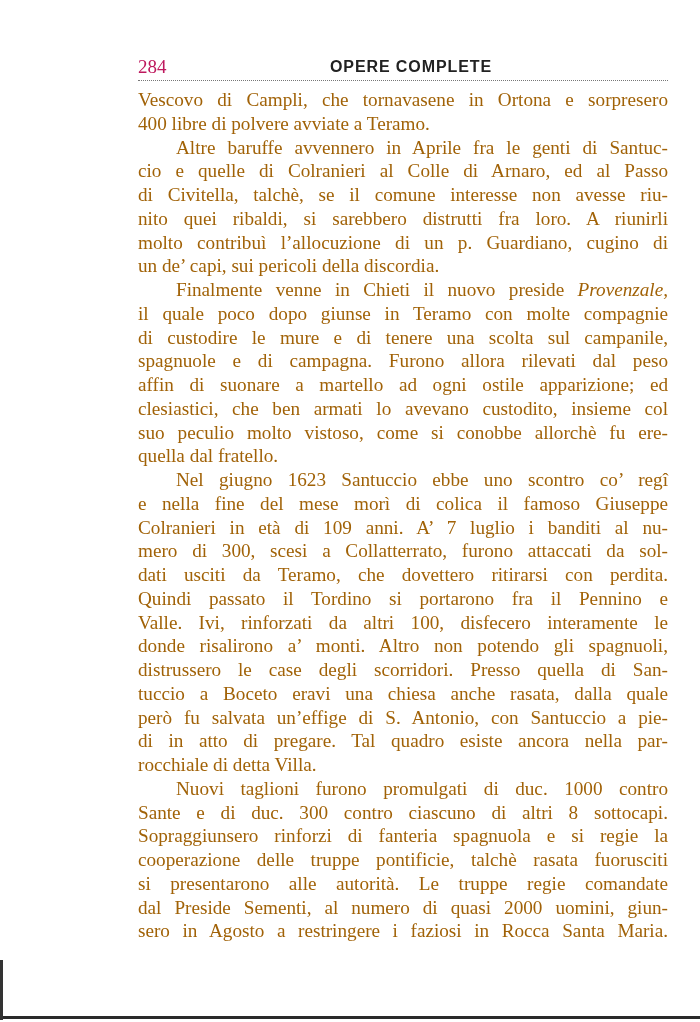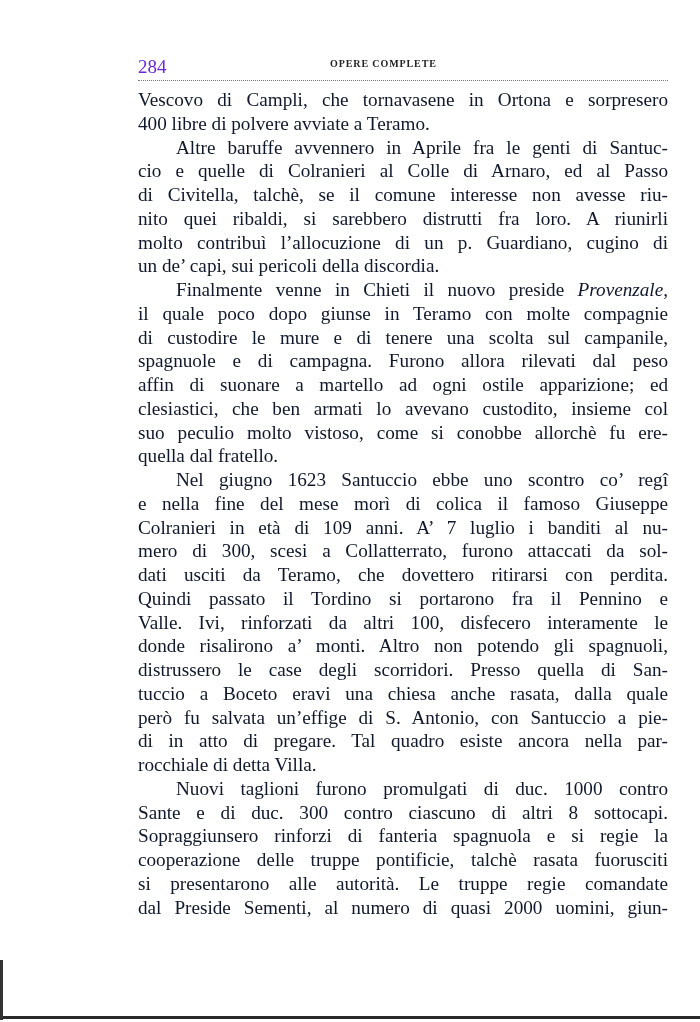--- a/index.html
+++ b/index.html
@@ -26,49 +26,49 @@
       top: 54px;
       width: 530px;
       height: 22px;
     }
     .page-number {
       position: absolute;
       left: 0;
       top: 2px;
       font-family: "Liberation Serif", serif;
       font-size: 19px;
-      color: #6d28d9;
+      color: #be185d;
     }
     .running-title {
       position: absolute;
       left: 192px;
       top: 4px;
-      font-family: Liberation Serif, serif;
-      font-size: 10px;
+      font-family: Liberation Sans, sans-serif;
+      font-size: 16px;
       letter-spacing: 0.9px;
       font-weight: bold;
       color: #222;
     }
     .head-rule {
       position: absolute;
       left: 138px;
       top: 80px;
       width: 530px;
       height: 0;
       border-top: 1px dotted #777;
     }
     .body-text {
       position: absolute;
       left: 138px;
       top: 88px;
       width: 530px;
       font-family: "Liberation Serif", serif;
       font-size: 19.2px;
       line-height: 23.75px;
-      color: #0f172a;
+      color: #a16207;
     }
     .line {
       display: block;
       white-space: nowrap;
       text-align: justify;
       text-align-last: justify;
       height: 23.75px;
     }
     .line.last {
       text-align-last: left;
@@ -150,18 +150,19 @@
       <span class="line last">rocchiale di detta Villa.</span>
     </div>
 
     <div>
       <span class="line indent">Nuovi taglioni furono promulgati di duc. 1000 contro</span>
       <span class="line">Sante e di duc. 300 contro ciascuno di altri 8 sottocapi.</span>
       <span class="line">Sopraggiunsero rinforzi di fanteria spagnuola e si regie la</span>
       <span class="line">cooperazione delle truppe pontificie, talchè rasata fuorusciti</span>
       <span class="line">si presentarono alle autorità. Le truppe regie comandate</span>
       <span class="line">dal Preside Sementi, al numero di quasi 2000 uomini, giun-</span>
+      <span class="line">sero in Agosto a restringere i faziosi in Rocca Santa Maria.</span>
     </div>
   </div>
 
   <div class="bottom-edge"></div>
   <div class="left-edge"></div>
 </div>
 
 </body></html>

